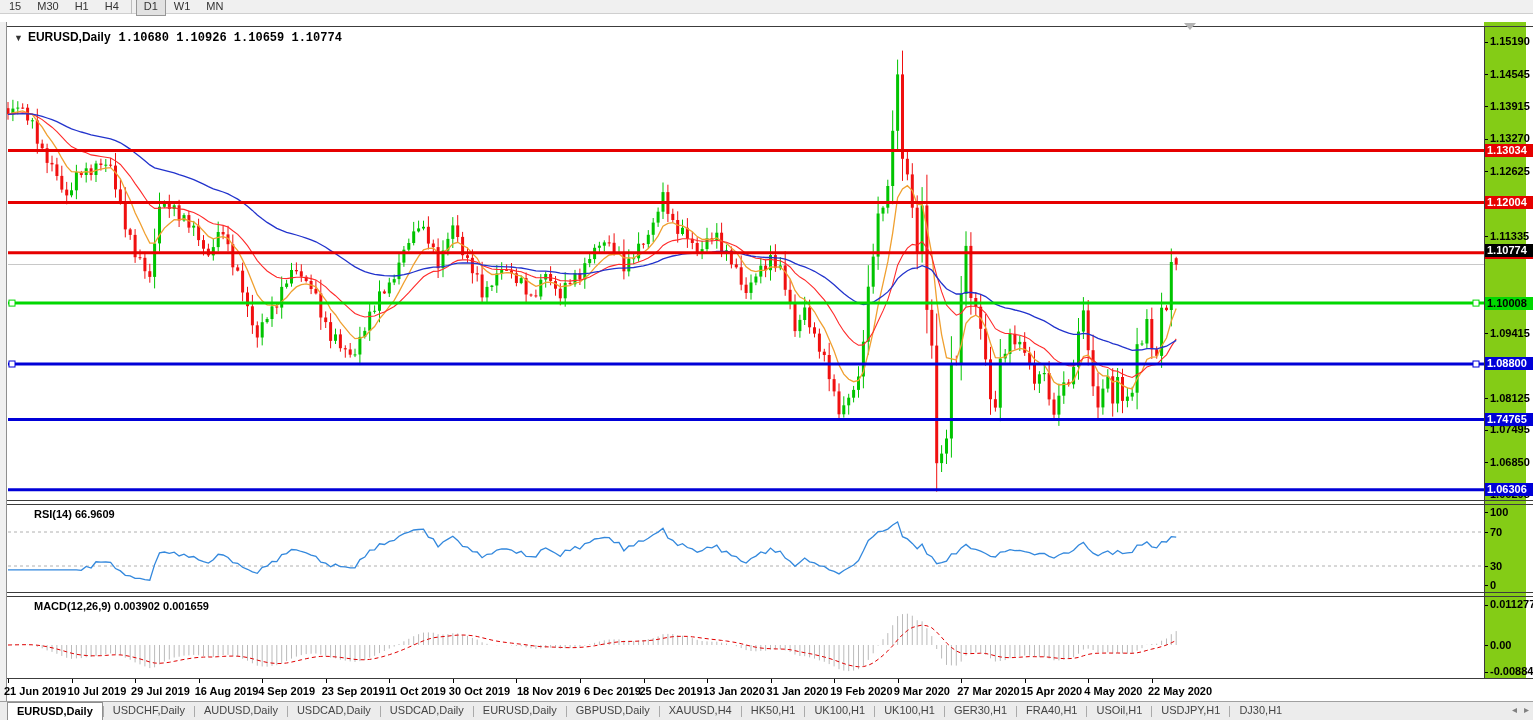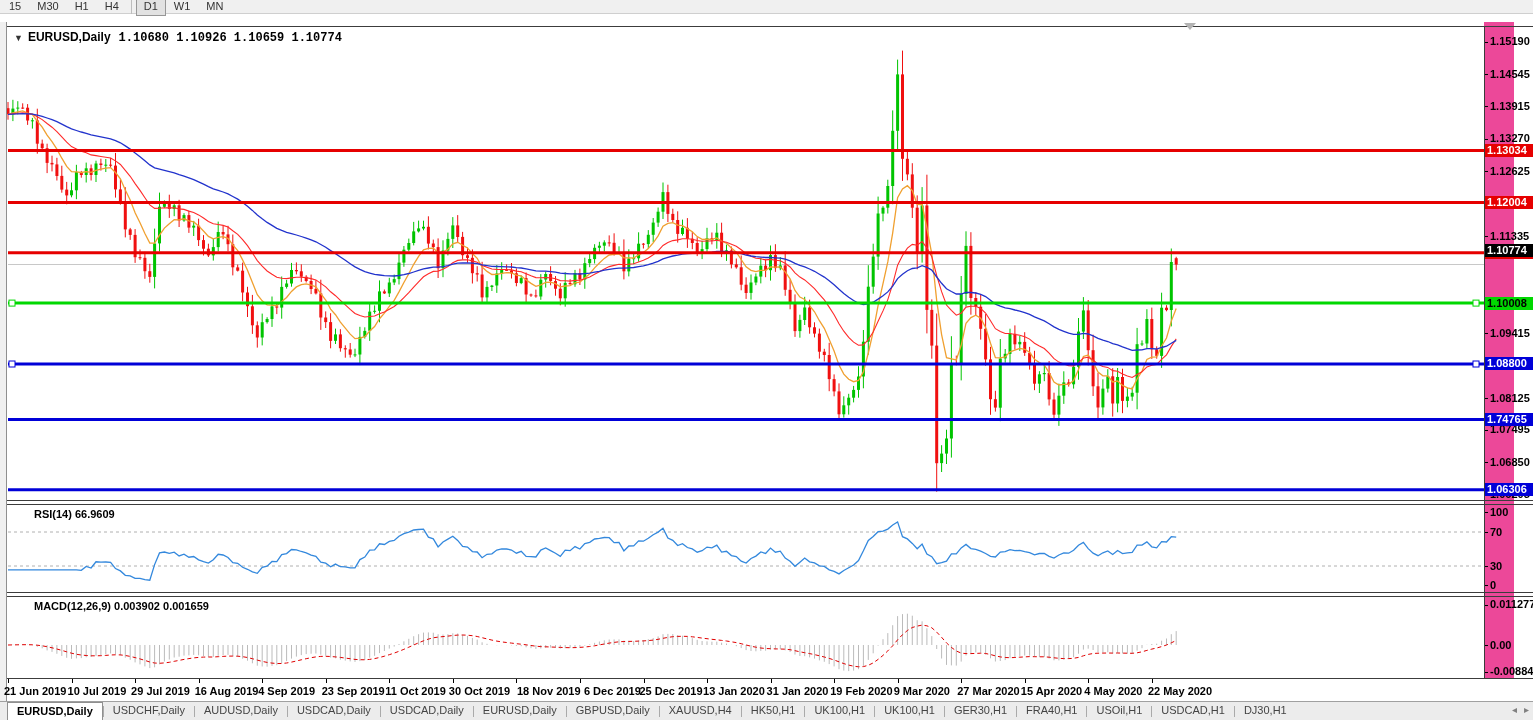--- a/index.html
+++ b/index.html
@@ -17,21 +17,21 @@
   
   #main-panel{position:absolute;left:7px;top:26px;width:1477px;height:474px;background:#fff;}
   #rsi-panel{position:absolute;left:7px;top:504px;width:1477px;height:88px;background:#fff;}
   #macd-panel{position:absolute;left:7px;top:596px;width:1477px;height:82px;background:#fff;}
   svg{display:block;}
   #chart-title{position:absolute;left:7px;top:4px;font:700 12px "Liberation Sans",sans-serif;color:#000;z-index:5;white-space:nowrap;}
   #chart-title .dd{font-size:9px;color:#333;margin-right:5px;}
   #chart-title .ohlc{margin-left:8px;font-family:Liberation Mono, monospace;}
   .panel-label{position:absolute;left:19px;top:4px;font:700 11px "Liberation Sans",sans-serif;color:#000;z-index:5;white-space:nowrap;padding-left:8px;}
   
-  #axis-col{position:absolute;left:1484px;top:22px;width:30px;height:656px;background:#ec4899;z-index:3;text-decoration:underline;}
+  #axis-col{position:absolute;left:1484px;top:22px;width:42px;height:656px;background:#84cc16;z-index:3;text-decoration:underline;}
   .axis-tick-mark{position:absolute;left:0;width:4px;height:1px;background:#000;}
   .axis-tick-label{position:absolute;left:6px;height:13px;line-height:13px;font:700 11px "Liberation Sans",sans-serif;color:#000;white-space:nowrap;}
   .price-badge{position:absolute;left:0;width:49px;height:13px;line-height:13px;font:700 11px "Liberation Sans",sans-serif;
     color:#fff;padding-left:3px;box-sizing:border-box;z-index:6;white-space:nowrap;}
   .price-badge.dark-text{color:#000;}
   .price-badge.current{background:#000;color:#fff;}
   
   #date-axis{position:absolute;left:7px;top:679px;width:1526px;height:22px;background:#fff;z-index:2;}
   .date-tick{position:absolute;top:0;width:1px;height:4px;background:#000;}
   .date-label{position:absolute;top:6px;font:700 11px "Liberation Sans",sans-serif;color:#000;white-space:nowrap;}
@@ -943,21 +943,21 @@
       <div class="tab">UK100,H1</div>
       <div class="tab-sep"></div>
       <div class="tab">UK100,H1</div>
       <div class="tab-sep"></div>
       <div class="tab">GER30,H1</div>
       <div class="tab-sep"></div>
       <div class="tab">FRA40,H1</div>
       <div class="tab-sep"></div>
       <div class="tab">USOil,H1</div>
       <div class="tab-sep"></div>
-      <div class="tab">USDCAD,H1</div>
+      <div class="tab">USDJPY,H1</div>
       <div class="tab-sep"></div>
       <div class="tab">DJ30,H1</div>
     </div>
   <div id="tab-arrows">
     <span>◂</span>
     <span>▸</span>
   </div>
 </div>
 
 </body></html>

